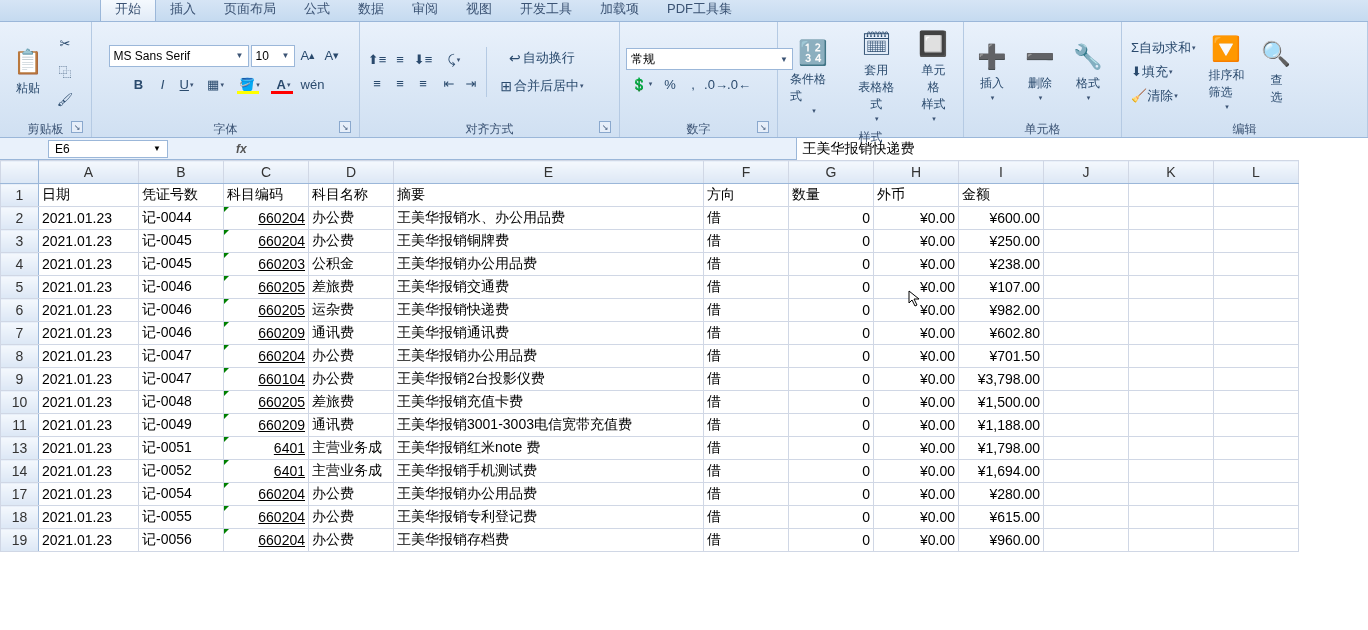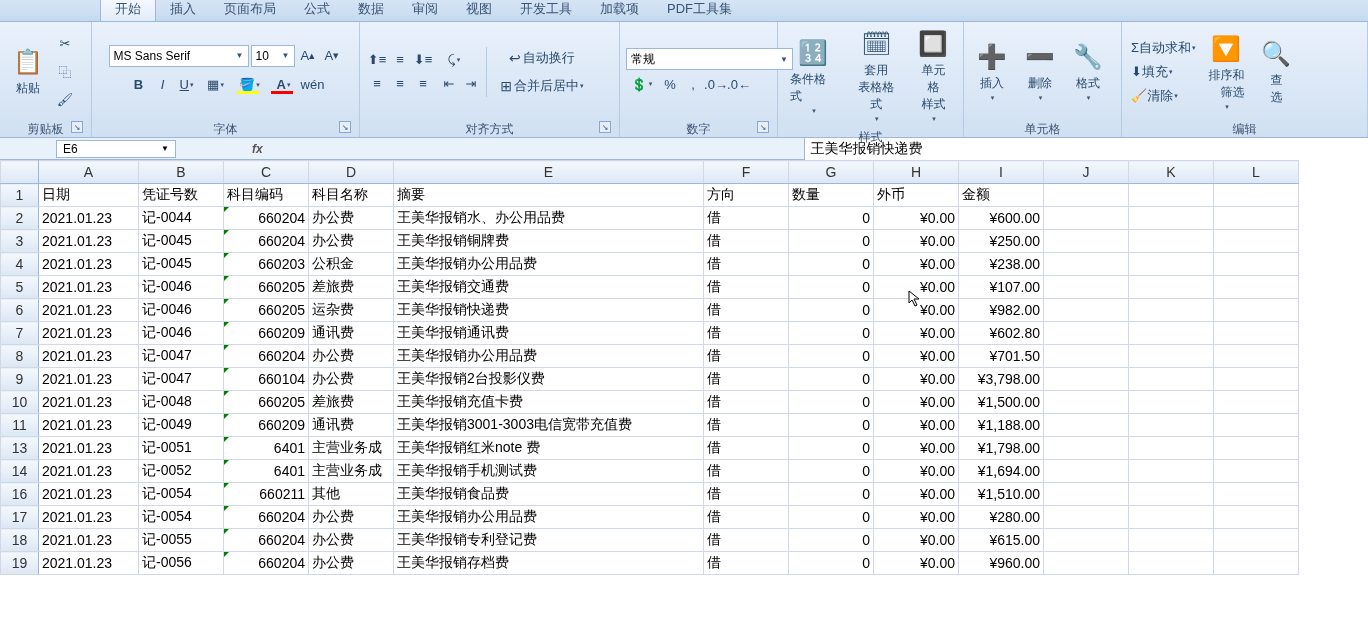--- a/index.html
+++ b/index.html
@@ -20,35 +20,35 @@
 .ico-sm { width: 16px; height: 16px; display: inline-flex; align-items: center; justify-content: center; font-size: 14px; }
 
 .font-group .row { display: flex; gap: 2px; align-items: center; margin-bottom: 3px; }
 .combo { background: #fff; border: 1px solid #9bb7d9; height: 22px; display: flex; align-items: center; padding: 0 4px; font-size: 12px; }
 .combo .arrow { margin-left: auto; font-size: 8px; color: #3b5374; }
 .tbtn { width: 22px; height: 22px; border: 1px solid transparent; display: inline-flex; align-items: center; justify-content: center; cursor: pointer; border-radius: 2px; font-size: 13px; color: #2a4a6d; }
 .tbtn.wide { width: 32px; }
 .align-grid { display: grid; grid-template-columns: repeat(3, 22px); gap: 1px; }
 
 .formula-bar { display: flex; height: 22px; border-bottom: 1px solid #9bb7d9; background: #e9f1fb; align-items: center; }
-.name-box { width: 120px; background: #fff; border: 1px solid #9bb7d9; margin: 0 16px; height: 18px; display: flex; align-items: center; padding: 0 6px; font-size: 12px; justify-content: center; }
+.name-box { width: 120px; background: #fff; border: 1px solid #9bb7d9; margin: 0 8px; height: 18px; display: flex; align-items: center; padding: 0 6px; font-size: 12px; justify-content: center; }
 .name-box .arrow { margin-left: auto; font-size: 8px; }
 .fx-area { display: flex; align-items: center; flex: 1; gap: 6px; padding-left: 60px; }
 .fx-icon { font-style: italic; font-weight: bold; color: #555; }
 .fx-input { flex: 1; background: #fff; border-left: 1px solid #9bb7d9; height: 22px; padding: 0 6px; font-size: 14px; display: flex; align-items: center; }
 
 .grid-wrap { position: relative; height: 466px; overflow: hidden; background: #fff; }
 .grid { border-collapse: collapse; table-layout: fixed; font-size: 14px; }
 .grid th, .grid td { border: 1px solid #d0d7e5; height: 23px; padding: 0 3px; white-space: nowrap; overflow: hidden; }
 .grid .colhead { background: linear-gradient(#f4f8fd, #dce7f5); text-align: center; font-weight: normal; color: #333; border-bottom: 1px solid #9bb7d9; }
 .grid .rowhead { background: linear-gradient(#f4f8fd, #dce7f5); text-align: center; font-weight: normal; color: #333; width: 38px; border-right: 1px solid #9bb7d9; }
 .grid .corner { background: linear-gradient(#f4f8fd, #dce7f5); border-right: 1px solid #9bb7d9; border-bottom: 1px solid #9bb7d9; }
 .grid td { text-align: left; }
 .grid td.num { text-align: right; }
-.grid td.tri { position: relative; text-align: right; }
+.grid td.tri { position: relative; text-align: right; text-decoration: underline; }
 .grid td.tri::before { content: ''; position: absolute; top: 0; left: 0; border-top: 5px solid #008000; border-right: 5px solid transparent; }
 
 .cursor-ptr { position: absolute; width: 14px; height: 18px; pointer-events: none; z-index: 100; }
 .cursor-ptr svg { width: 100%; height: 100%; }
 .dd { font-size: 7px; margin-left: 1px; color: #3b5374; }
 </style>
 </head>
 <body>
 
 <div class="tabs" id="tabs">
@@ -217,21 +217,21 @@
 
   <div class="rgroup" style="flex:1">
     <div class="rgroup-body">
       <div style="display:flex;flex-direction:column;gap:2px;font-size:12px;color:#2a4a6d">
         <div class="tbtn" style="width:auto;padding:0 2px;justify-content:flex-start">Σ <span>自动求和</span><span class="dd">▾</span></div>
         <div class="tbtn" style="width:auto;padding:0 2px;justify-content:flex-start">⬇ <span>填充</span><span class="dd">▾</span></div>
         <div class="tbtn" style="width:auto;padding:0 2px;justify-content:flex-start">🧹 <span>清除</span><span class="dd">▾</span></div>
       </div>
       <div class="big-btn">
           <span class="ico">🔽</span>
-          <span style="white-space:pre-line;text-align:right">排序和
+          <span style="white-space:pre-line;text-align:left">排序和
 筛选</span>
           <span class="dd">▾</span>
         </div>
       <div class="big-btn">
           <span class="ico">🔍</span>
           <span style="white-space:pre-line;text-align:center">查
 选</span>
         </div>
     </div>
     <div class="rgroup-title"><span>编辑</span></div>
@@ -459,35 +459,20 @@
           <td class="">王美华报销手机测试费</td>
           <td class="">借</td>
           <td class="num">0</td>
           <td class="num">¥0.00</td>
           <td class="num">¥1,694.00</td>
           <td></td>
           <td></td>
           <td></td>
         </tr>
         <tr>
-          <th class="rowhead">16</th>
-          <td class="">2021.01.23</td>
-          <td class="">记-0054</td>
-          <td class="tri">660211</td>
-          <td class="">其他</td>
-          <td class="">王美华报销食品费</td>
-          <td class="">借</td>
-          <td class="num">0</td>
-          <td class="num">¥0.00</td>
-          <td class="num">¥1,510.00</td>
-          <td></td>
-          <td></td>
-          <td></td>
-        </tr>
-        <tr>
           <th class="rowhead">17</th>
           <td class="">2021.01.23</td>
           <td class="">记-0054</td>
           <td class="tri">660204</td>
           <td class="">办公费</td>
           <td class="">王美华报销办公用品费</td>
           <td class="">借</td>
           <td class="num">0</td>
           <td class="num">¥0.00</td>
           <td class="num">¥280.00</td>

